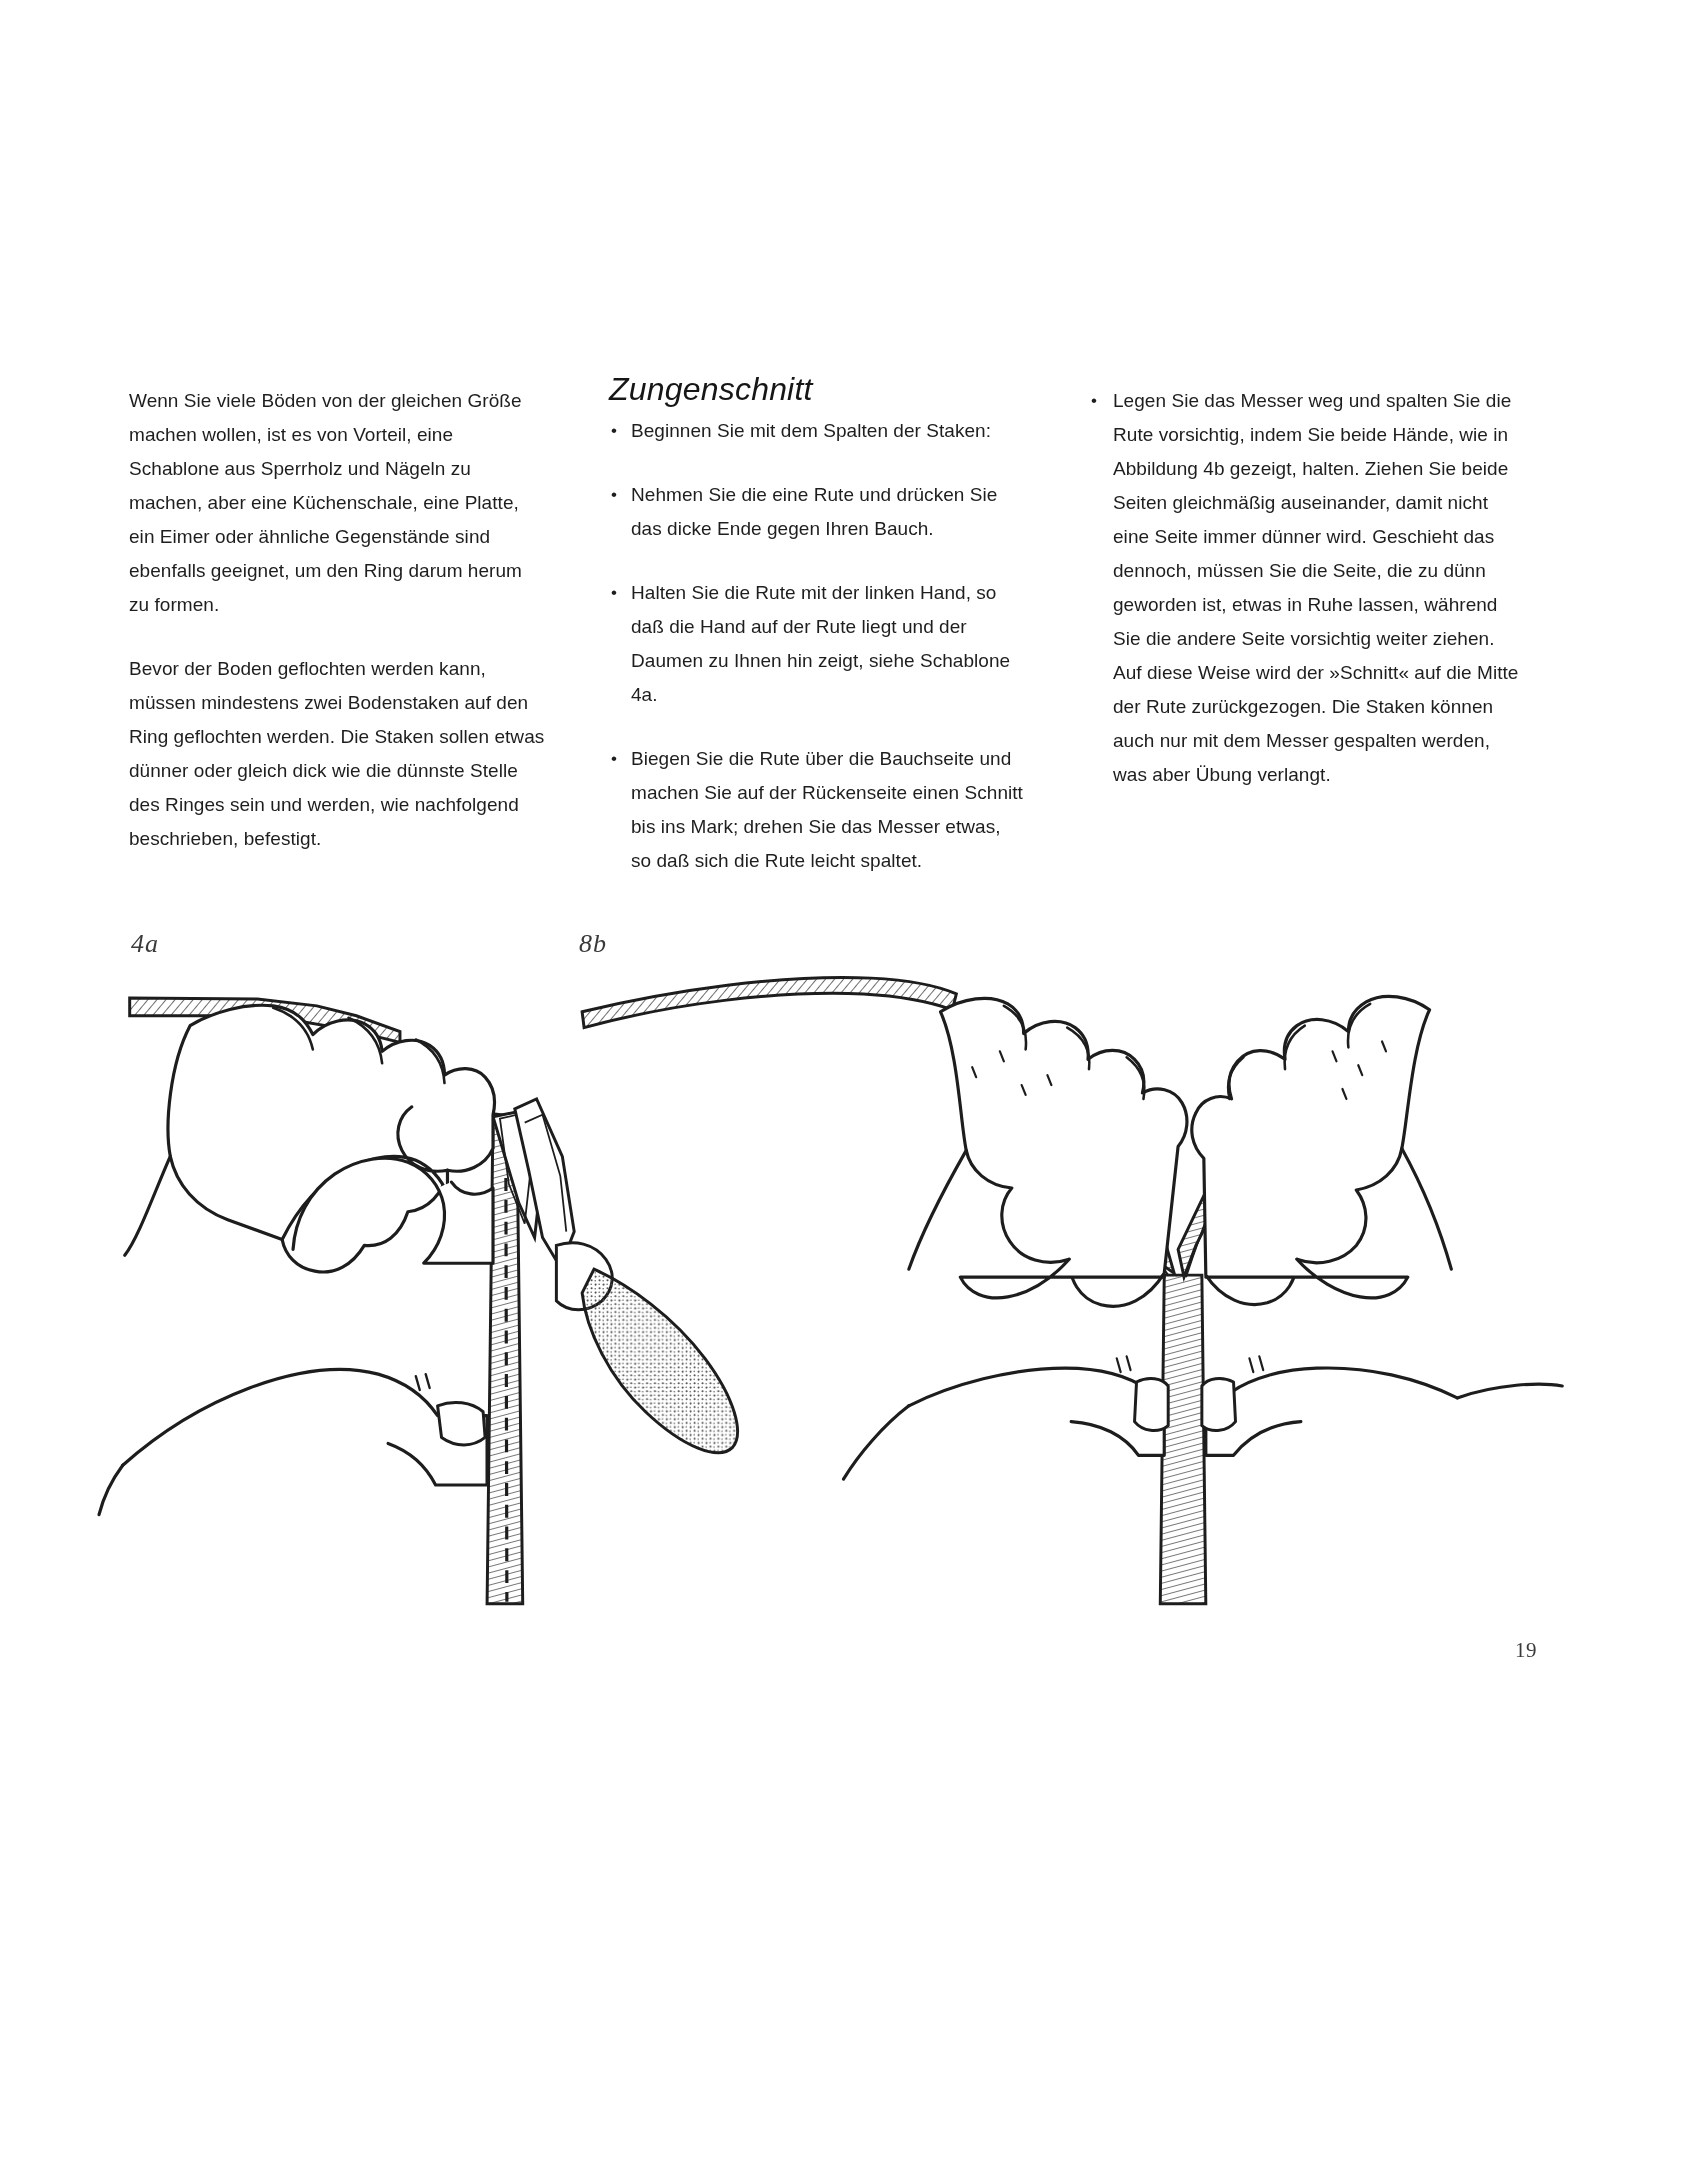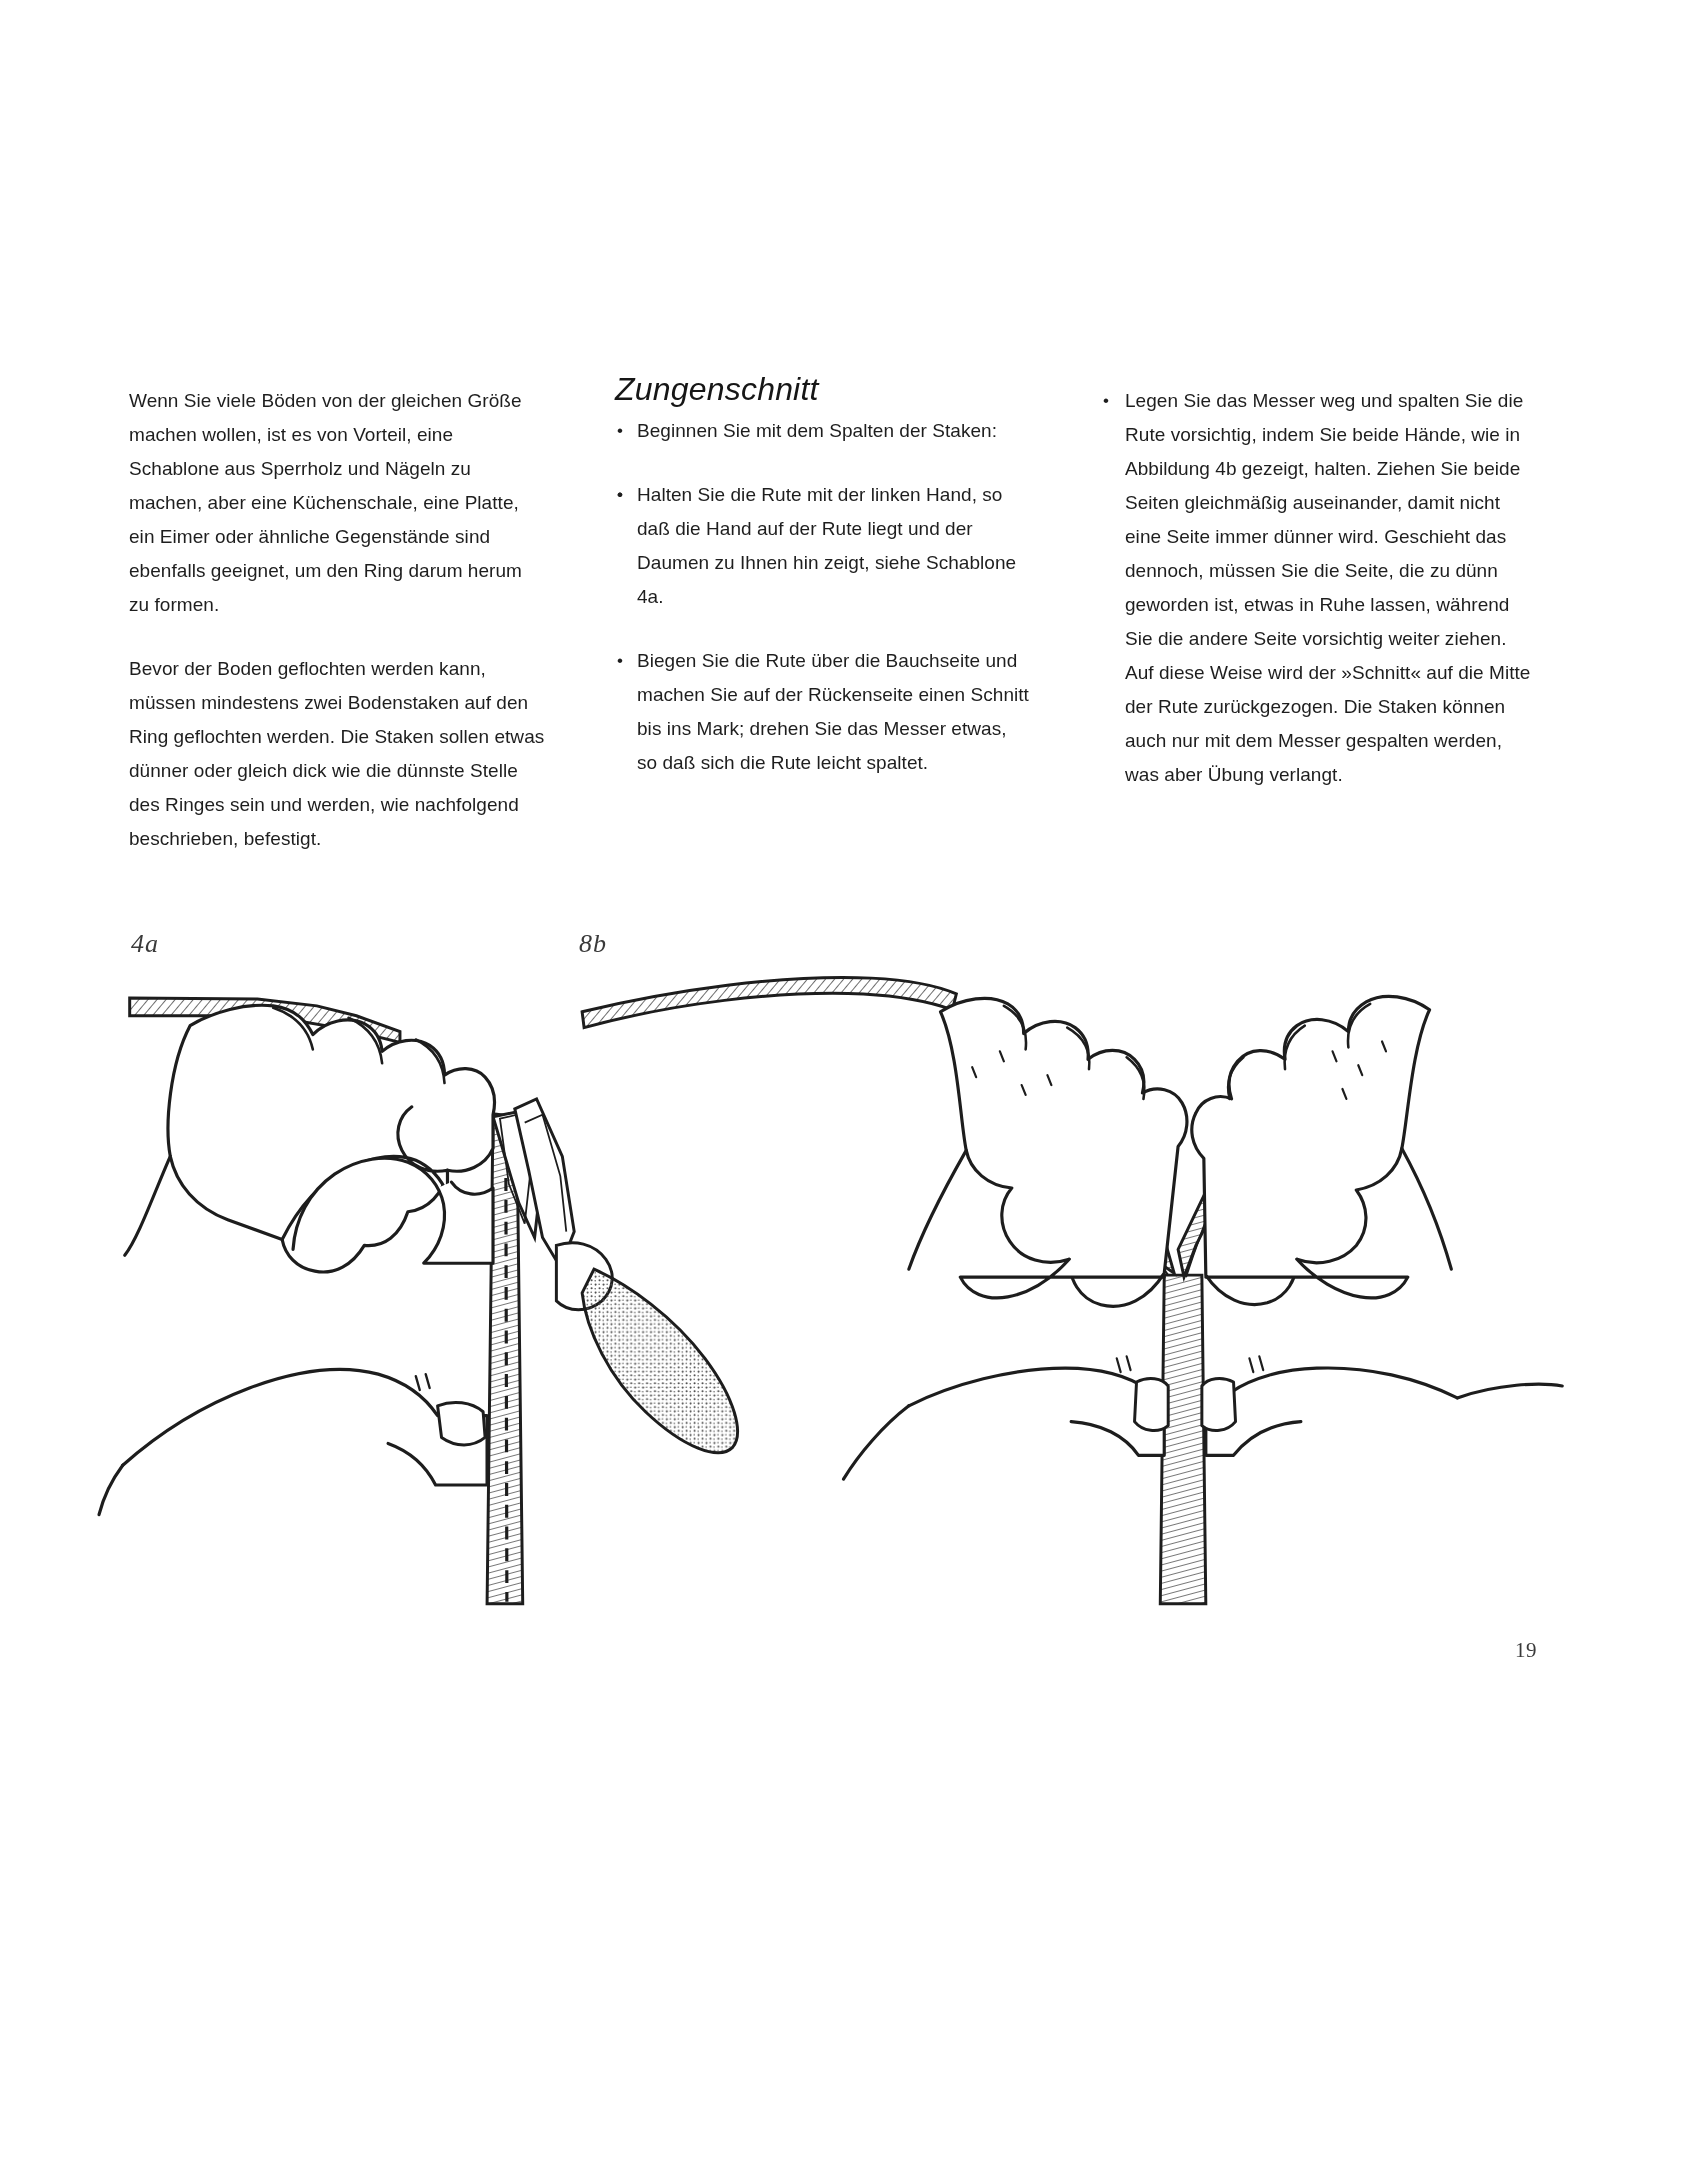--- a/index.html
+++ b/index.html
@@ -24,21 +24,21 @@
     background: #ffffff;
   }
 
   
   .columns {
     position: absolute;
     left: 129px;
     top: 384px;
     width: 1426px;
     display: flex;
-    gap: 6px;
+    gap: 0;
   }
   .col {
     width: 416px;
     margin-right: 64px;
   }
   .col:last-child { margin-right: 0; }
 
   .col-3 { width: 436px; }
 
   p.body-par {
@@ -132,20 +132,21 @@
 
     <div class="col col-2">
       <h2 class="section-heading">Zungenschnitt</h2>
       <ul class="bullets">
         <li>
           <span class="dot">•</span>
           <span>Beginnen Sie mit dem Spalten der Staken:</span>
         </li>
         <li>
           <span class="dot">•</span>
+          <span>Nehmen Sie die eine Rute und drücken Sie das dicke Ende gegen Ihren Bauch.</span>
         </li>
         <li>
           <span class="dot">•</span>
           <span>Halten Sie die Rute mit der linken Hand, so daß die Hand auf der Rute liegt und der Daumen zu Ihnen hin zeigt, siehe Schablone 4a.</span>
         </li>
         <li>
           <span class="dot">•</span>
           <span>Biegen Sie die Rute über die Bauchseite und machen Sie auf der Rückenseite einen Schnitt bis ins Mark; drehen Sie das Messer etwas, so daß sich die Rute leicht spaltet.</span>
         </li>
       </ul>

